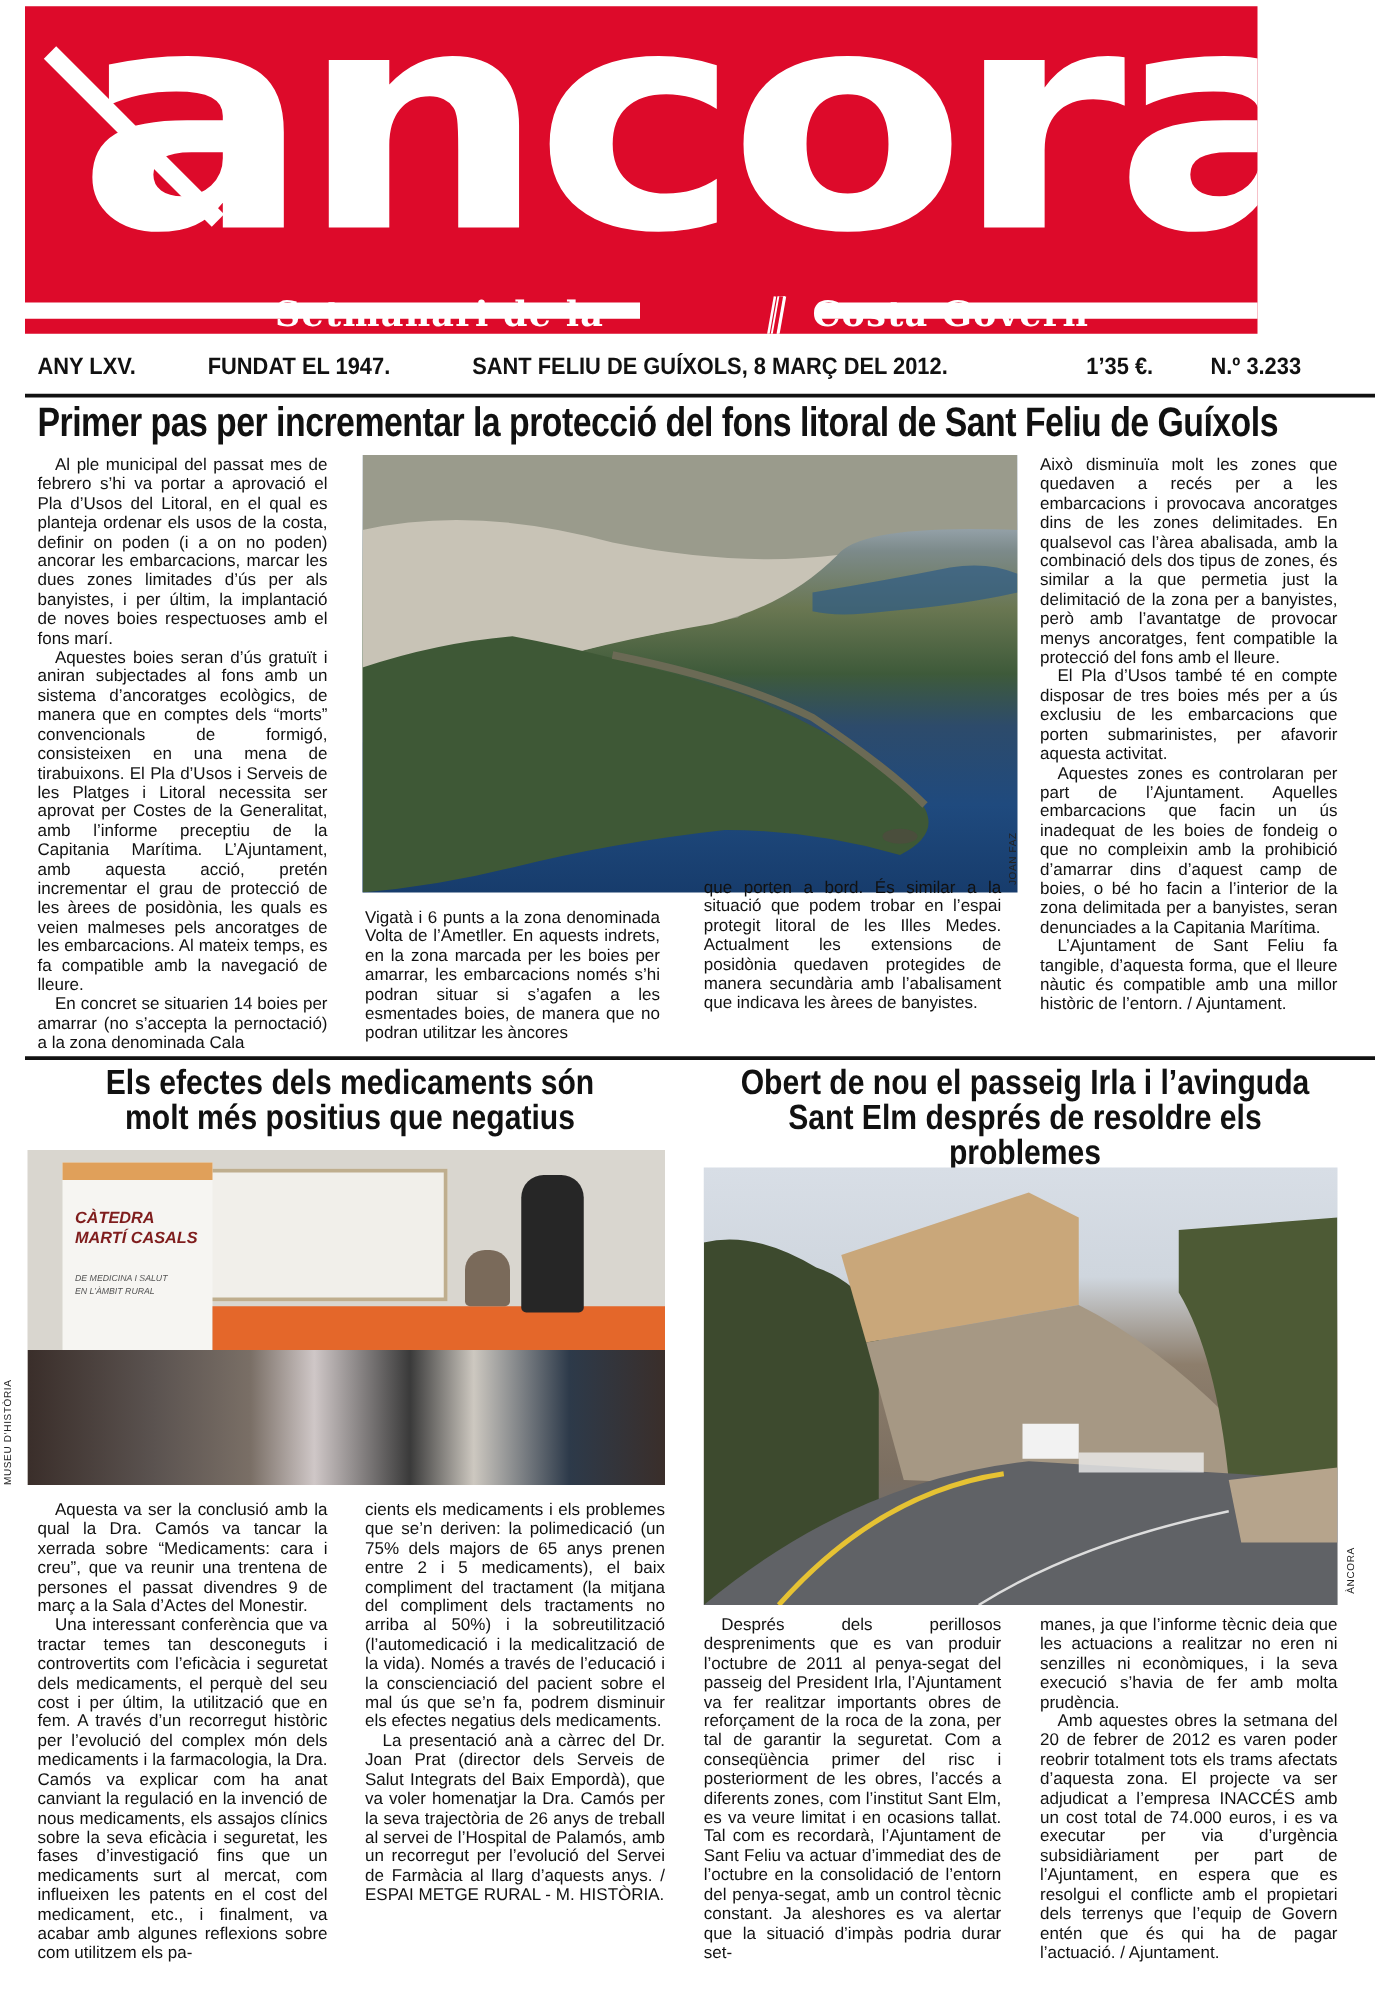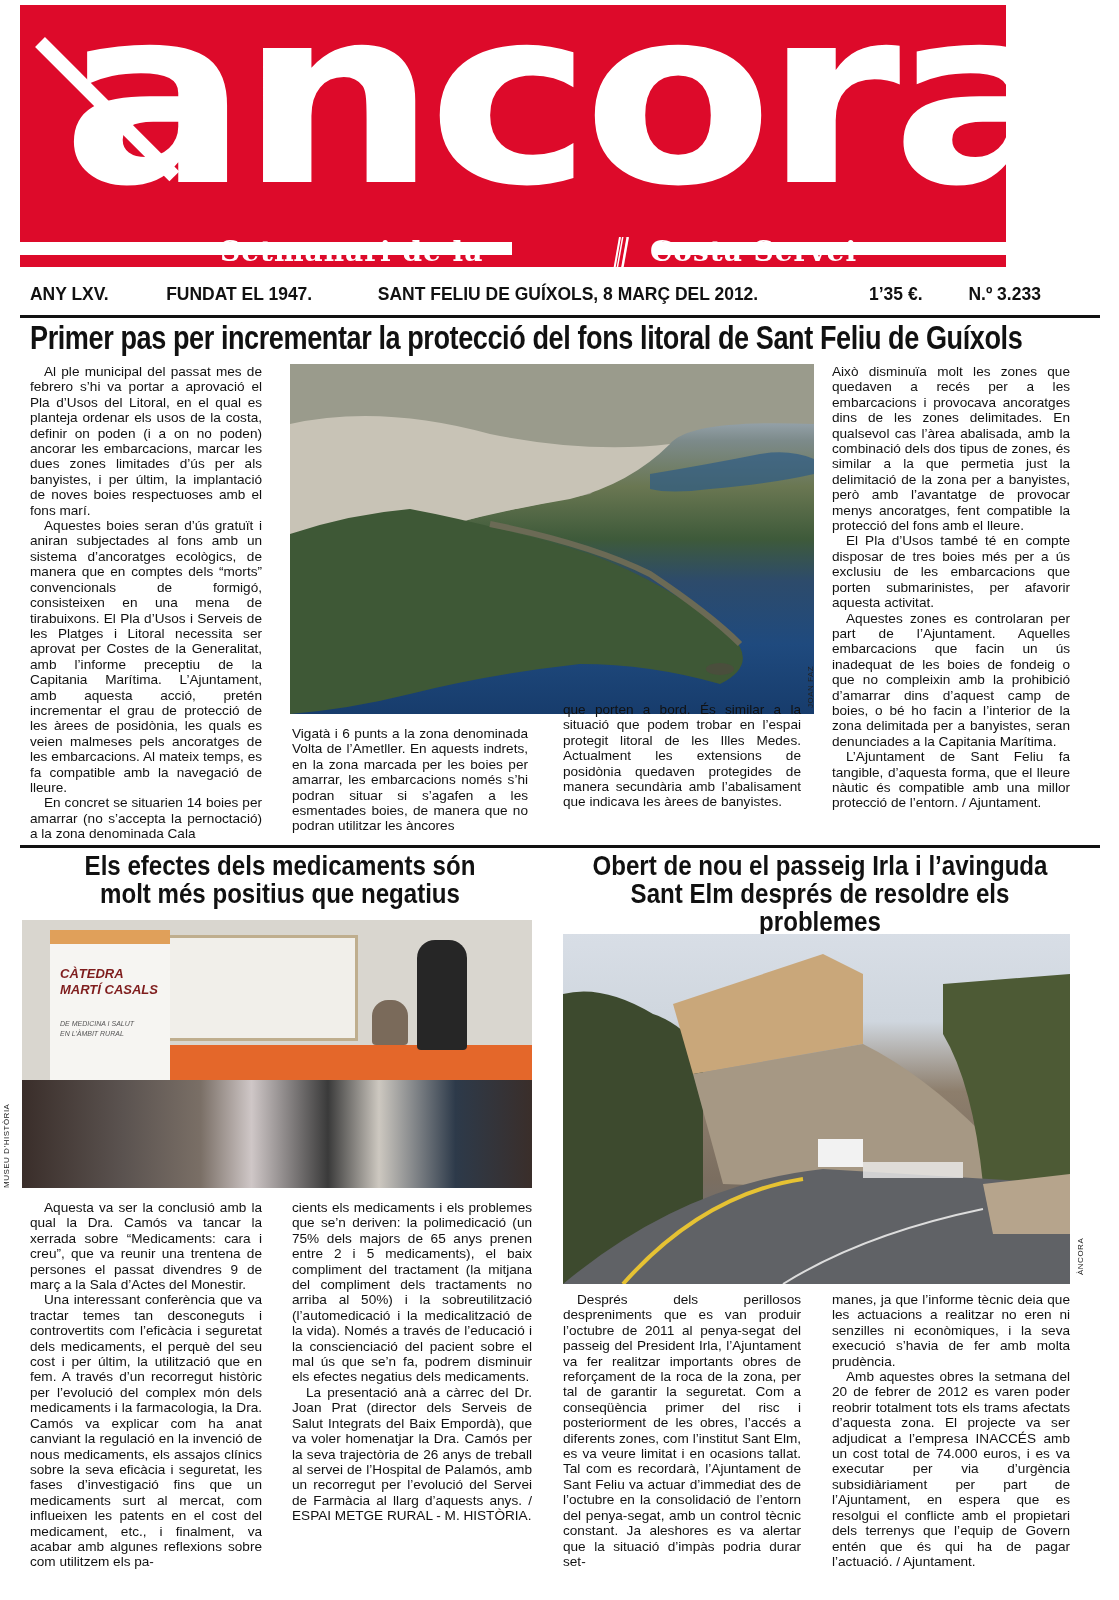--- a/index.html
+++ b/index.html
@@ -50,21 +50,21 @@
     </g>
     <g fill="#dd0a2a" stroke="#dd0a2a" stroke-width="3">
       <line x1="75" y1="0" x2="45" y2="170"></line>
     </g>
     <g fill="none" stroke="#fff" stroke-width="2">
       <line x1="78" y1="0" x2="48" y2="170"></line>
       <line x1="70" y1="0" x2="40" y2="170"></line>
     </g>
   </svg>
   <div class="tagline left">Setmanari de la</div>
-  <div class="tagline right">Costa Servei</div>
+  <div class="tagline right">Costa Govern</div>
 </div>
 
 <div class="dateline">
   <span style="left:0">ANY LXV.</span>
   <span style="left:148px">FUNDAT EL 1947.</span>
   <span style="left:378px">SANT FELIU DE GUÍXOLS, 8 MARÇ DEL 2012.</span>
   <span style="left:912px">1’35 €.</span>
   <span style="left:1020px">N.º 3.233</span>
 </div>
 <div class="rule-top"></div>
@@ -92,21 +92,21 @@
 <div class="col" style="left:292px; top:726px; width:236px;">
   <p class="noindent">Vigatà i 6 punts a la zona denominada Volta de l’Ametller. En aquests indrets, en la zona marcada per les boies per amarrar, les embarcacions només s’hi podran situar si s’agafen a les esmentades boies, de manera que no podran utilitzar les àncores</p>
 </div>
 <div class="col" style="left:563px; top:702px; width:238px;">
   <p class="noindent">que porten a bord. És similar a la situació que podem trobar en l’espai protegit litoral de les Illes Medes. Actualment les extensions de posidònia quedaven protegides de manera secundària amb l’abalisament que indicava les àrees de banyistes.</p>
 </div>
 <div class="col" style="left:832px; top:364px; width:238px;">
   <p class="noindent">Això disminuïa molt les zones que quedaven a recés per a les embarcacions i provocava ancoratges dins de les zones delimitades. En qualsevol cas l’àrea abalisada, amb la combinació dels dos tipus de zones, és similar a la que permetia just la delimitació de la zona per a banyistes, però amb l’avantatge de provocar menys ancoratges, fent compatible la protecció del fons amb el lleure.</p>
   <p>El Pla d’Usos també té en compte disposar de tres boies més per a ús exclusiu de les embarcacions que porten submarinistes, per afavorir aquesta activitat.</p>
   <p>Aquestes zones es controlaran per part de l’Ajuntament. Aquelles embarcacions que facin un ús inadequat de les boies de fondeig o que no compleixin amb la prohibició d’amarrar dins d’aquest camp de boies, o bé ho facin a l’interior de la zona delimitada per a banyistes, seran denunciades a la Capitania Marítima.</p>
-  <p>L’Ajuntament de Sant Feliu fa tangible, d’aquesta forma, que el lleure nàutic és compatible amb una millor protecció de l’entorn. / Ajuntament.</p>
+  <p>L’Ajuntament de Sant Feliu fa tangible, d’aquesta forma, que el lleure nàutic és compatible amb una millor històric de l’entorn. / Ajuntament.</p>
 </div>
 
 <div class="rule-mid"></div>
 
 <div class="h2" style="left:20px; top:852px; width:520px;">
   <div>Els efectes dels medicaments són</div>
   <div>molt més positius que negatius</div>
 </div>
 
 <div class="photo" style="left:22px; top:920px; width:510px; height:268px; background:#d9d6cf;">

